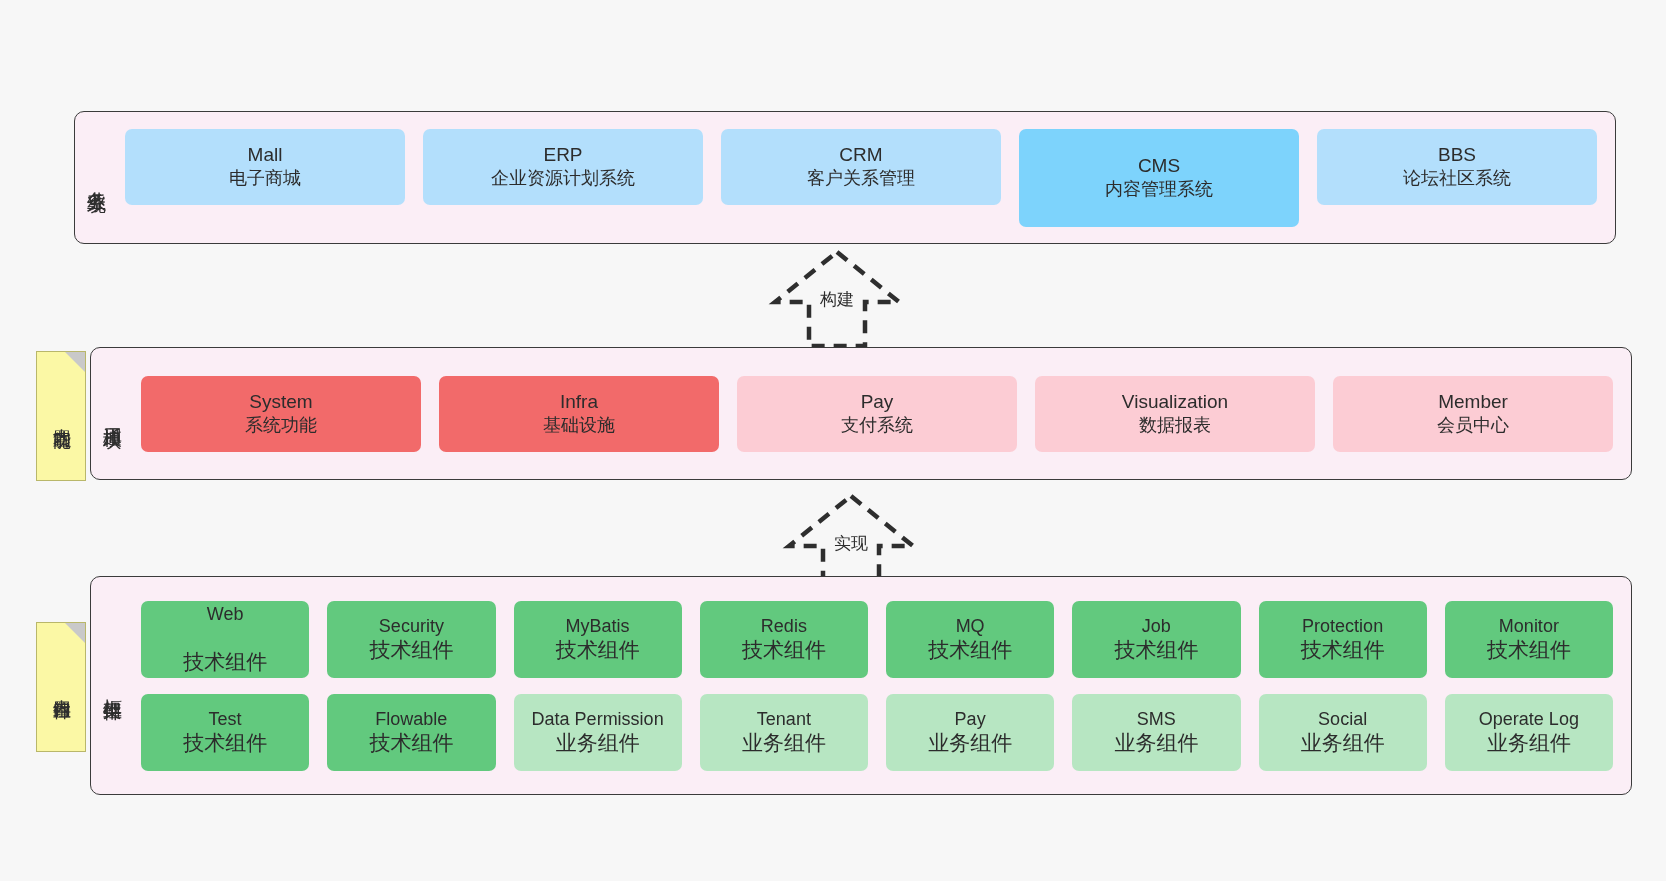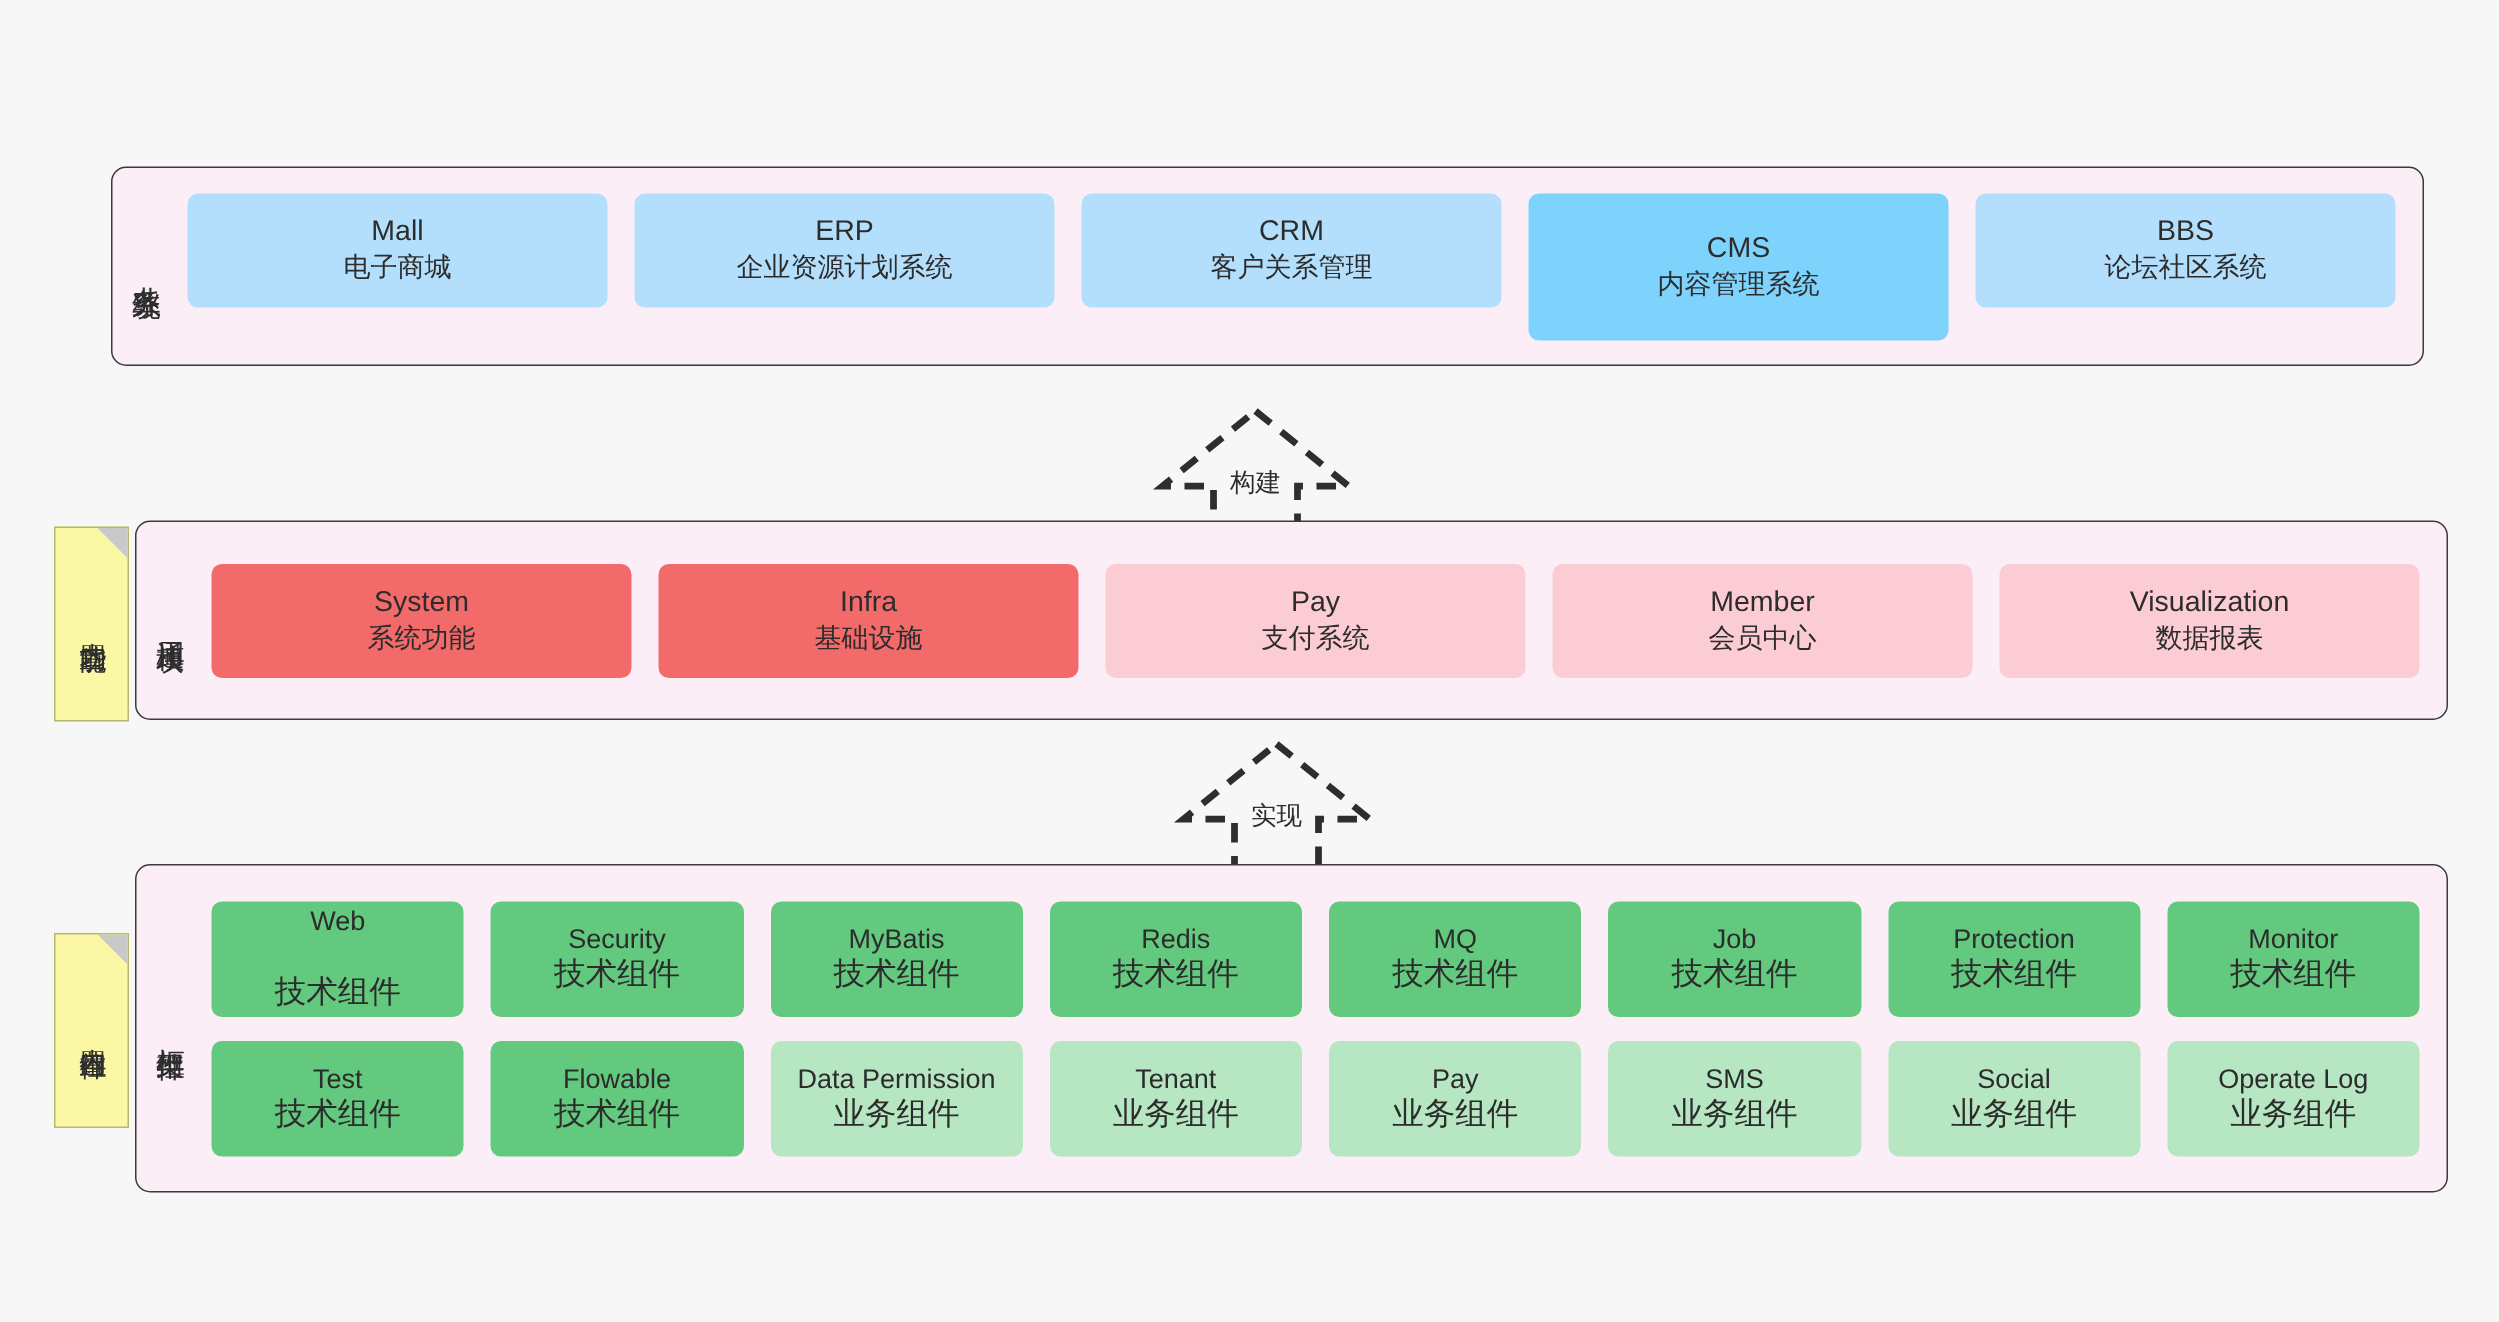--- a/index.html
+++ b/index.html
@@ -143,21 +143,21 @@
           <span class="n-cn">内容管理系统</span>
         </div>
         <div class="node" style="background:#b3dffc;height:76px;">
           <span class="n-en">BBS</span>
           <span class="n-cn">论坛社区系统</span>
         </div>
       </div>
     </div>
   </div>
 
-  <div class="uml" style="left:762px;top:270px;">
+  <div class="uml" style="left:762px;top:248px;">
     <svg viewBox="0 0 150 100">
       <path d="M75 4 L137 54 L103 54 L103 98 L47 98 L47 54 L13 54 Z" fill="#f7f7f7" stroke="#2e2e2e" stroke-width="4.5" stroke-dasharray="13 9" stroke-linejoin="miter"></path>
     </svg>
     <div class="uml-label">构建</div>
   </div>
 
   <div class="note" style="left:36px;top:351px;width:50px;height:130px;">
     <span class="fold"></span>
     <span>内置功能</span>
   </div>
@@ -172,26 +172,26 @@
         </div>
         <div class="node" style="background:#f26a6a;height:76px;">
           <span class="n-en">Infra</span>
           <span class="n-cn">基础设施</span>
         </div>
         <div class="node" style="background:#fcccd4;height:76px;">
           <span class="n-en">Pay</span>
           <span class="n-cn">支付系统</span>
         </div>
         <div class="node" style="background:#fcccd4;height:76px;">
+          <span class="n-en">Visualization</span>
+          <span class="n-cn">数据报表</span>
+        </div>
+        <div class="node" style="background:#fcccd4;height:76px;">
           <span class="n-en">Member</span>
           <span class="n-cn">会员中心</span>
-        </div>
-        <div class="node" style="background:#fcccd4;height:76px;">
-          <span class="n-en">Visualization</span>
-          <span class="n-cn">数据报表</span>
         </div>
       </div>
     </div>
   </div>
 
   <div class="uml" style="left:776px;top:492px;">
     <svg viewBox="0 0 150 100">
       <path d="M75 4 L137 54 L103 54 L103 98 L47 98 L47 54 L13 54 Z" fill="#f7f7f7" stroke="#2e2e2e" stroke-width="4.5" stroke-dasharray="13 9" stroke-linejoin="miter"></path>
     </svg>
     <div class="uml-label">实现</div>

